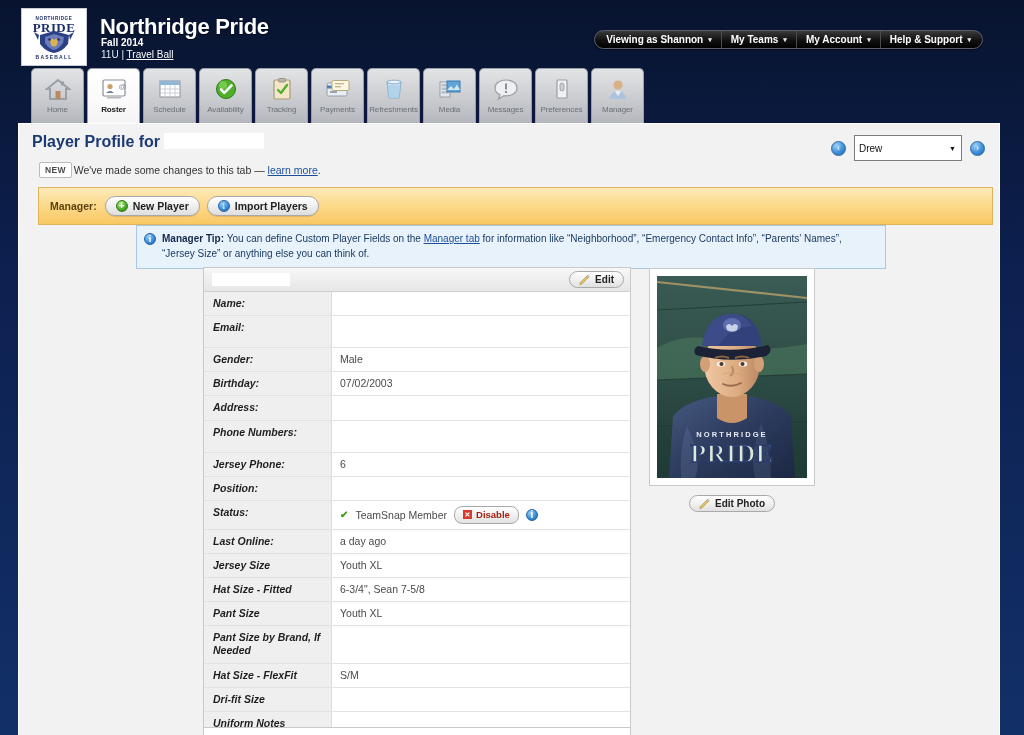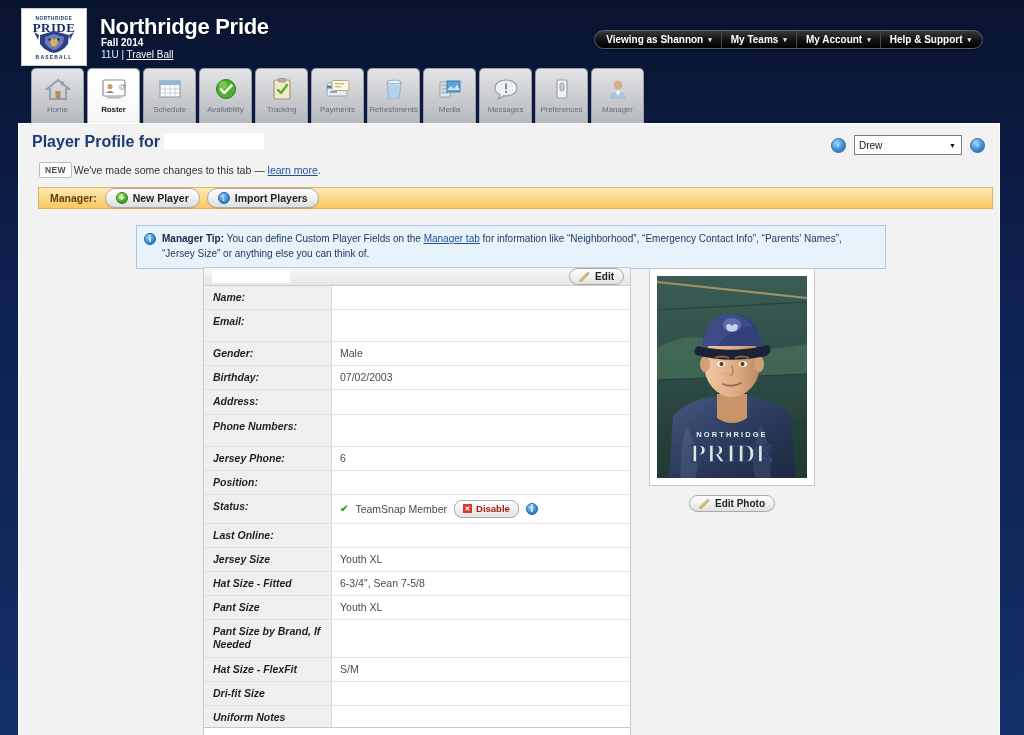--- a/index.html
+++ b/index.html
@@ -104,31 +104,31 @@
 
   .navsel { position:absolute; right:14px; top:11px; display:flex; align-items:center; gap:8px; }
   .arrowbtn {
     width:15px; height:15px; border-radius:50%;
     background:radial-gradient(circle at 35% 28%, #9fd0f5 0%, #3f8fd8 55%, #1d62ad 100%);
     border:1px solid #2a6aa9;
     display:flex; align-items:center; justify-content:center;
     color:#fff; font-size:9px; line-height:1;
   }
   .selbox {
-    width:108px; height:20px; background:#fff;
+    width:108px; height:26px; background:#fff;
     border:1px solid #7d7d7d;
     font-size:10px; color:#111;
     display:flex; align-items:center; padding:0 4px;
     position:relative;
   }
   .selbox .sel-caret { position:absolute; right:5px; font-size:7px; }
 
   
   .mgrbar {
-    position:absolute; left:19px; top:63px; width:955px; height:22px;
+    position:absolute; left:19px; top:63px; width:955px; height:38px;
     background:linear-gradient(180deg,#fde9b8 0%, #fcd98a 50%, #f9c863 100%);
     border:1px solid #e0b45c;
     display:flex; align-items:center; padding-left:11px;
   }
   .mgrlabel { font-size:10.5px; font-weight:bold; color:#5c4312; margin-right:8px;}
   .btn {
     display:inline-flex; align-items:center; gap:5px;
     height:20px; padding:0 10px; border-radius:10px;
     background:linear-gradient(180deg,#ffffff 0%, #f0f0f0 48%, #dedede 100%);
     border:1px solid #a9a9a9;
@@ -160,21 +160,21 @@
   }
   .tipbox b { color:#12294a; }
   .tipbox a { color:#1c4f9c; }
 
   
   .profile {
     position:absolute; left:203px; top:267px; width:428px;
     border:1px solid #c9c9c9; background:#fff;
   }
   .prof-head {
-    height:18px; background:linear-gradient(180deg,#f7f7f7 0%, #e6e6e6 100%);
+    height:24px; background:linear-gradient(180deg,#f7f7f7 0%, #e6e6e6 100%);
     border-bottom:1px solid #cfcfcf;
     display:flex; align-items:center; justify-content:space-between;
     padding:0 6px 0 8px;
     gap:48px;
   }
   .redact-row { width:78px; height:13px; background:#fff; }
   .btn-small {
     display:inline-flex; align-items:center; gap:5px;
     height:17px; padding:0 9px; border-radius:9px;
     background:linear-gradient(180deg,#ffffff 0%, #f1f1f1 48%, #e0e0e0 100%);
@@ -507,20 +507,21 @@
           <span class="xmark">✕</span>
           <span>Disable</span>
         </span>
         <span class="dot blue">i</span>
       </div>
     </div>
   </div>
 
   <div class="prow">
     <div class="pk">Last Online:</div>
+    <div class="pv">a day ago</div>
   </div>
 
 
   <div class="prow">
     <div class="pk">Jersey Size</div>
     <div class="pv">Youth XL</div>
   </div>
   <div class="prow">
     <div class="pk">Hat Size - Fitted</div>
     <div class="pv">6-3/4", Sean 7-5/8</div>

